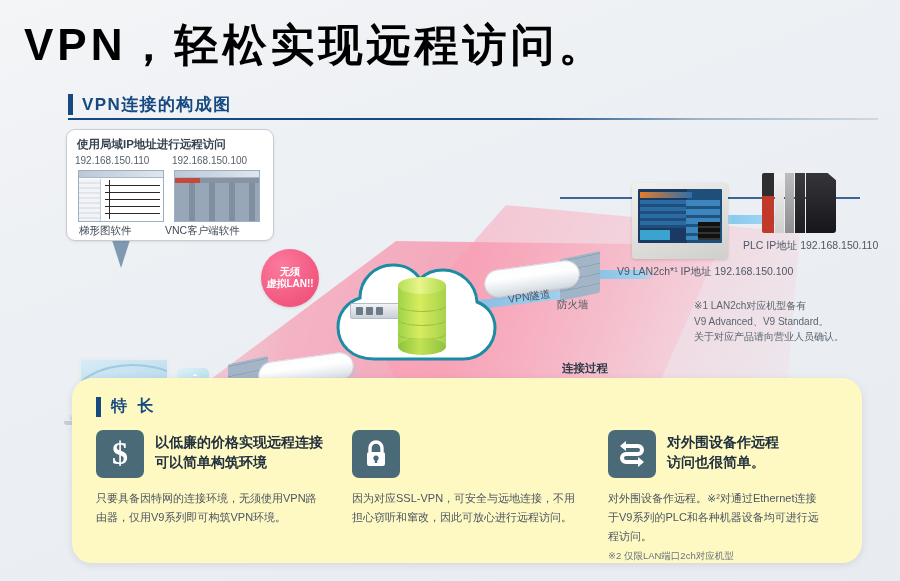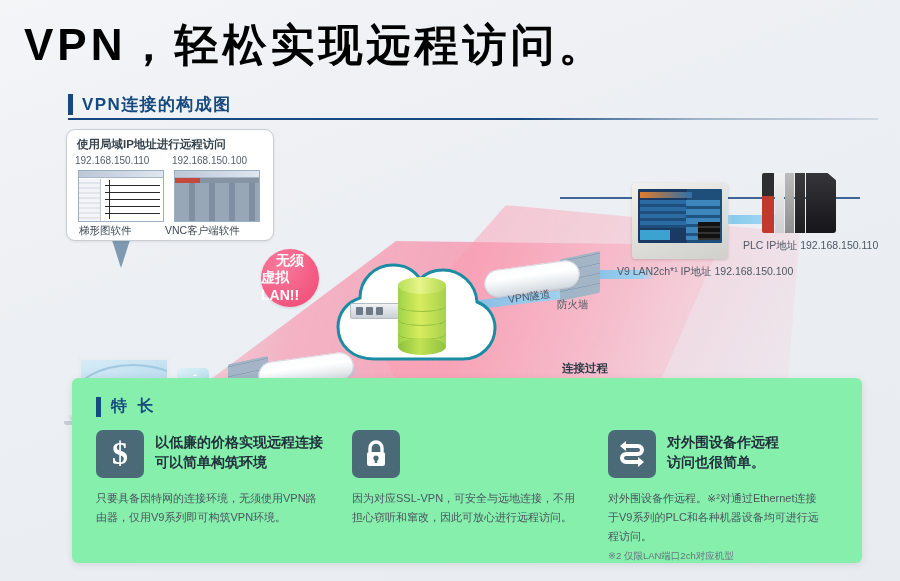--- a/index.html
+++ b/index.html
@@ -130,21 +130,21 @@
   .thumb-cap.b { left: 98px; }
 
   .pink-badge {
     position: absolute;
     left: 261px; top: 164px;
     width: 58px; height: 58px;
     border-radius: 50%;
     background: radial-gradient(circle at 35% 30%, #fa7b9c, #f2567f 70%, #ec4a75);
     display: flex; flex-direction: column;
     align-items: center; justify-content: center;
-    color: #fff; font-size: 14px; font-weight: bold;
+    color: #fff; font-size: 10px; font-weight: bold;
     line-height: 1.25;
     box-shadow: 0 1px 3px rgba(0,0,0,.12);
   }
 
   
   .laptop { position: absolute; left: 78px; top: 272px; width: 96px; }
   .laptop .screen {
     width: 92px; height: 56px;
     background: linear-gradient(165deg,#d8ecf7,#bcdcee 55%,#a7d0e6);
     border: 3px solid #e9edf0;
@@ -330,22 +330,22 @@
     position:absolute; left:562px; top:291px;
     font-size:10.5px; color:#3d4854; line-height:1.62;
     white-space:pre-line;
   }
 
   
   .features {
     position:absolute;
     left:72px; top:378px;
     width: 790px; height: 185px;
-    background: #86efac;
-    border-radius: 6px;
+    background: #fef9c3;
+    border-radius: 20px;
     box-shadow: 0 2px 7px rgba(60,70,85,.13);
   }
   .feat-head { position:absolute; left:24px; top:18px; display:flex; align-items:center; }
   .feat-bar { width:5px; height:20px; background:#15497f; margin-right:10px; }
   .feat-title { font-size:16px; font-weight:bold; color:#15497f; letter-spacing:3px; }
 
   .cols { position:absolute; left:24px; top:52px; right:20px; display:flex; gap:22px; }
   .col { flex:1; }
   .col-head { display:flex; align-items:flex-start; gap:11px; }
   .ficon {
@@ -487,20 +487,23 @@
   <div class="plc">
     <div class="m m1"></div>
       <div class="m m2"></div>
       <div class="m m3"></div>
     <div class="m m4"></div>
       <div class="m m5"></div>
   </div>
   <div class="cap" style="left:743px; top:153px; width:112px;">PLC IP地址
 192.168.150.110</div>
 
+  <div class="note" style="left:694px; top:213px; width:200px;">※1 LAN2ch对应机型备有
+     V9 Advanced、V9 Standard。
+     关于对应产品请向营业人员确认。</div>
 
   <div class="proc-title">连接过程</div>
   <div class="proc-body">①将V9连接上VPN服务器。
 ②使用电脑的管理工具，连接VPN服务器（已与V9相连接）。
 ③通过SSL-VPN确立VPN连接、
 　 即可访问V9以及连接于V9的LAN端口的机器设备。</div>
 </div>
 
 <div class="features">
   <div class="feat-head">

